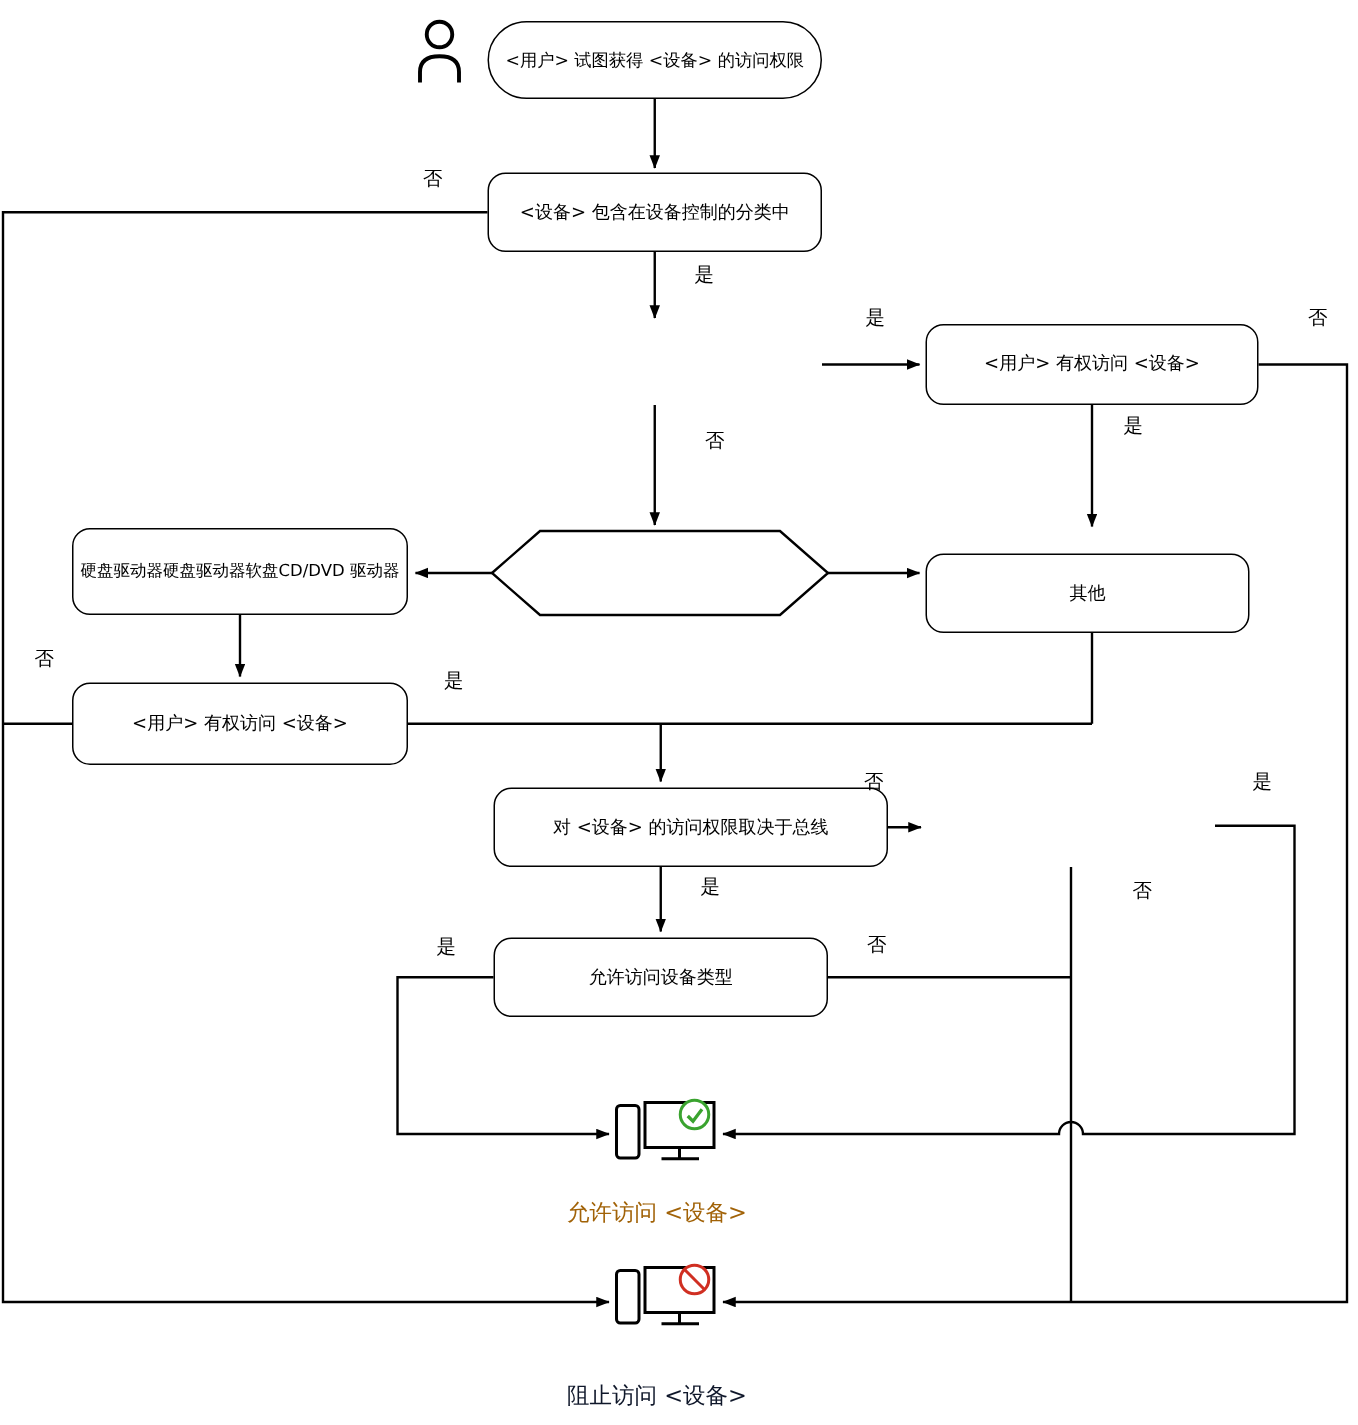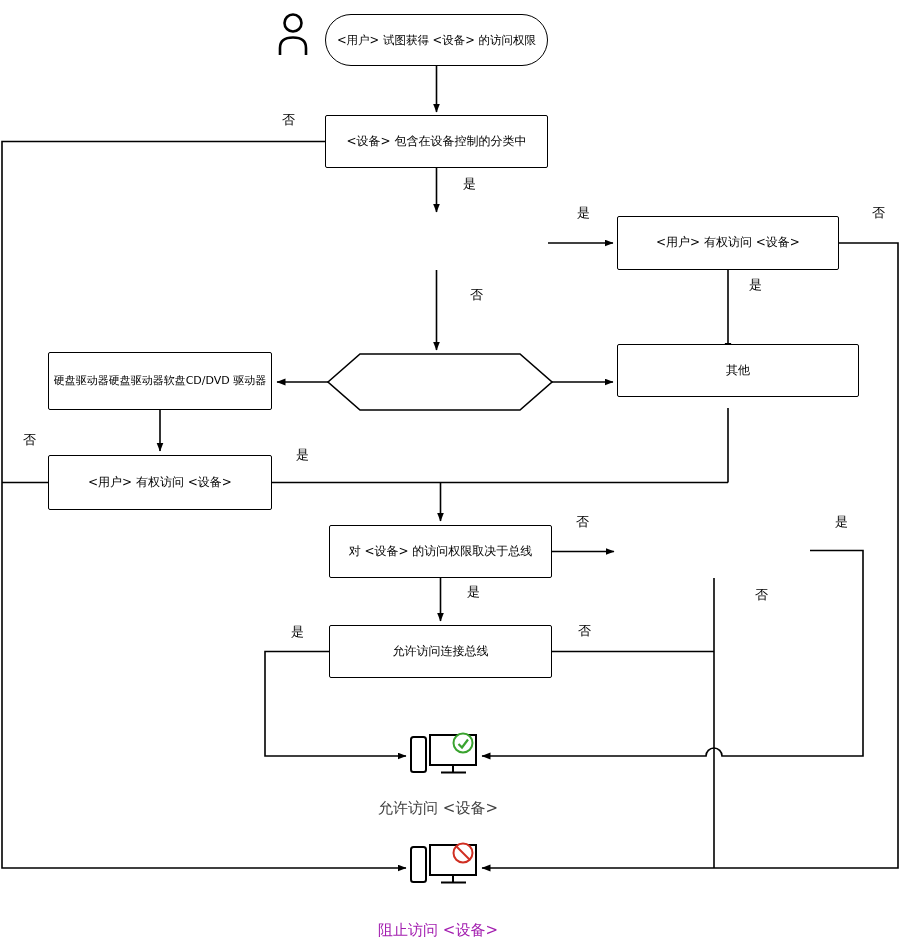--- a/index.html
+++ b/index.html
@@ -4,29 +4,29 @@
 <style>
   html,body{margin:0;padding:0;background:#fff}
   .canvas{
     position:relative;width:905px;height:950px;background:#fff;
     font-family:"DejaVu Sans","Liberation Sans",sans-serif;color:#000;overflow:hidden;
   }
   svg.wires{position:absolute;left:0;top:0;width:905px;height:950px}
   .node{
     position:absolute;box-sizing:border-box;border:1.5px solid #000;background:#fff;
     display:flex;align-items:center;justify-content:center;text-align:center;
-    font-size:12px;line-height:1.3;padding:2px;border-radius:2px;
+    font-size:12px;line-height:1.3;padding:2px;border-radius:12px;
   }
   .stadium{border-radius:27px;font-size:11.5px}
   .plain{border:none;background:transparent;border-radius:0}
   .col{flex-direction:row}
   .lbl{position:absolute;font-size:13px;line-height:1;color:#000}
   .result{position:absolute;width:224px;text-align:center;font-size:15px}
-  .result.ok{color:#404040}
-  .result.blocked{color:#a21caf}
+  .result.ok{color:#a16207}
+  .result.blocked{color:#0f172a}
 </style>
 </head>
 <body>
 
 <div class="canvas">
 
   <svg class="wires" xmlns="http://www.w3.org/2000/svg">
     <defs>
       <marker id="ah" markerUnits="userSpaceOnUse" markerWidth="10" markerHeight="8" refX="8.5" refY="3.5" orient="auto">
         <path d="M0,0 L9,3.5 L0,7 Z" fill="#000"></path>
@@ -88,28 +88,28 @@
   <div class="node" style="left:617px;top:216px;width:222px;height:54px">&lt;用户&gt; 有权访问 &lt;设备&gt;</div>
 
 
   <div class="node col" style="left:48px;top:352px;width:224px;height:58px;font-size:11px;line-height:1.25">
     <span>硬盘驱动器</span>
     <span>硬盘驱动器</span>
     <span>软盘</span>
     <span>CD/DVD 驱动器</span>
   </div>
 
-  <div class="node" style="left:617px;top:344px;width:242px;height:53px">其他</div>
+  <div class="node" style="left:617px;top:369px;width:216px;height:53px">其他</div>
 
   <div class="node" style="left:48px;top:455px;width:224px;height:55px">&lt;用户&gt; 有权访问 &lt;设备&gt;</div>
 
-  <div class="node" style="left:329px;top:525px;width:223px;height:53px">对 &lt;设备&gt; 的访问权限取决于总线</div>
+  <div class="node" style="left:329px;top:525px;width:263px;height:53px">对 &lt;设备&gt; 的访问权限取决于总线</div>
 
 
-  <div class="node" style="left:329px;top:625px;width:223px;height:53px">允许访问连接总线</div>
+  <div class="node" style="left:329px;top:625px;width:223px;height:53px">允许访问设备类型</div>
 
   <span class="lbl" style="left:282px;top:113px">否</span>
   <span class="lbl" style="left:463px;top:177px">是</span>
   <span class="lbl" style="left:577px;top:206px">是</span>
   <span class="lbl" style="left:872px;top:206px">否</span>
   <span class="lbl" style="left:470px;top:288px">否</span>
   <span class="lbl" style="left:749px;top:278px">是</span>
   <span class="lbl" style="left:23px;top:433px">否</span>
   <span class="lbl" style="left:296px;top:448px">是</span>
   <span class="lbl" style="left:576px;top:515px">否</span>

